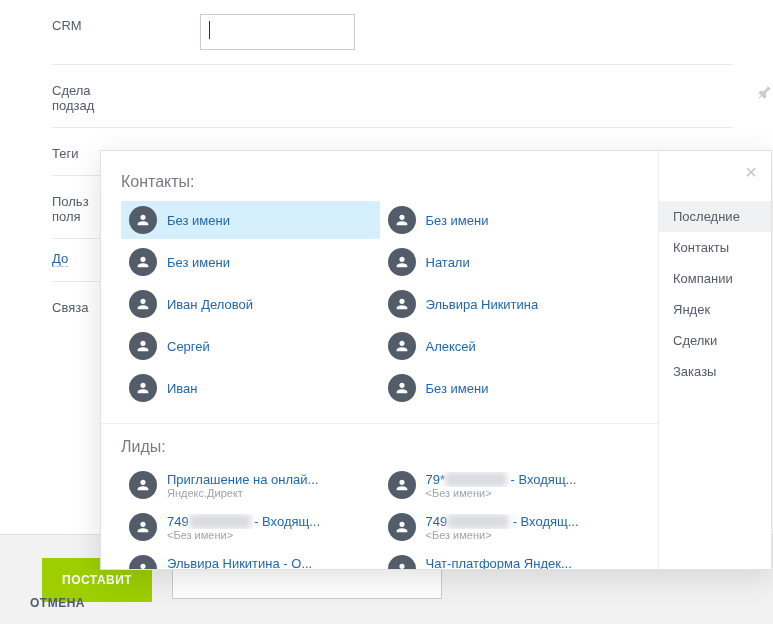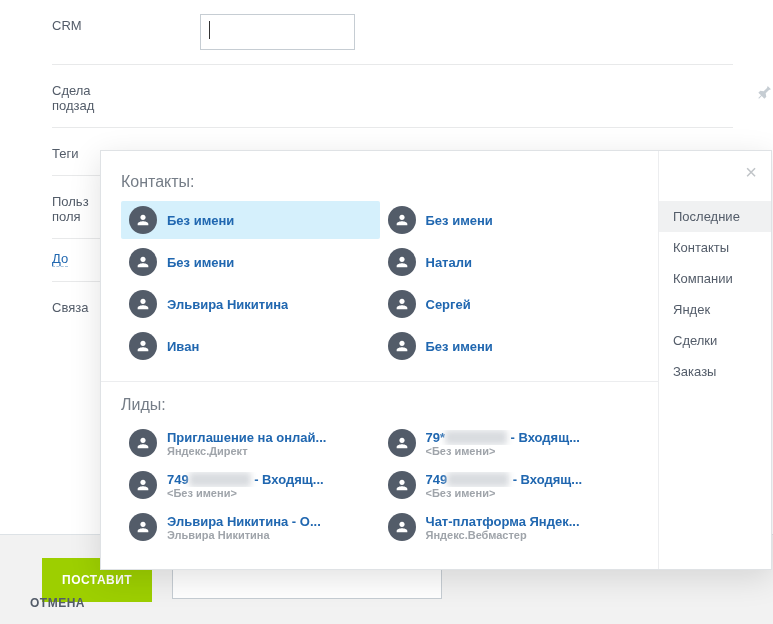--- a/index.html
+++ b/index.html
@@ -16,21 +16,21 @@
   .footer { background: #f2f2f2; padding: 12px 18px; display: flex; gap: 20px; align-items: center; position: absolute; bottom: 0; left: 0; right: 0; height: 90px; border-top: 1px solid #dde2e6; }
   .btn-primary { background: #9dcf00; color: #fff; padding: 0 20px; height: 44px; font-size: 12px; font-weight: bold; border: none; text-transform: uppercase; letter-spacing: 0.5px; display:flex;align-items:center;margin-left:24px; }
   .btn-cancel { color: #535c69; font-size: 12px; font-weight: bold; text-transform: uppercase; letter-spacing: 0.5px; }
   .footer-input { border: 1px solid #c6cdd3; background:#fff; flex:0 0 270px; height:38px; }
 
   .popup { position: absolute; left: 100px; top: 150px; width: 672px; height: 420px; background: #fff; border: 1px solid #dfe2e5; box-shadow: 0 8px 30px rgba(0,0,0,.12); z-index: 50; display: flex; }
   .popup-left { flex: 1; padding: 18px 20px 10px 20px; overflow: hidden; }
   .popup-right { width: 113px; border-left: 1px solid #ecedef; padding-top: 50px; }
   .close { position: absolute; top: 10px; right: 14px; color: #c0c4c8; font-size: 20px; cursor: pointer; }
   .section-title { color: #757d87; font-size: 16px; margin-bottom: 10px; margin-top: 4px; }
-  .grid { display: grid; grid-template-columns: 1fr 1fr; gap: 4px 0px; margin-bottom: 16px; font-weight: bold; }
+  .grid { display: grid; grid-template-columns: 1fr 1fr; gap: 4px 0px; margin-bottom: 16px; }
   .hr { border-top: 1px solid #ecedef; margin: 8px -20px 14px -20px; }
   .item { display: flex; align-items: center; gap: 10px; padding: 5px 8px; border-radius: 2px; }
   .item.selected { background: #d5f0fc; }
   .avatar { width: 28px; height: 28px; border-radius: 50%; background: #535c69; display: flex; align-items: center; justify-content: center; flex-shrink: 0; }
   .avatar svg { width: 16px; height: 16px; fill: #fff; }
   .item-text { overflow: hidden; }
   .item-name { color: #2067b0; font-size: 13px; white-space: nowrap; overflow: hidden; text-overflow: ellipsis; max-width: 170px; }
   .item-sub { color: #9fa4aa; font-size: 11px; white-space: nowrap; overflow: hidden; text-overflow: ellipsis; max-width: 170px; }
   .blur { filter: blur(3px); background:#d9dce0; color:transparent; border-radius:2px; padding:0 2px; }
   .tab { padding: 8px 14px; color: #535c69; font-size: 13px; cursor: pointer; }
@@ -120,31 +120,51 @@
             <div class="item-name">Натали</div>
           </div>
         </div>
         <div class="item">
           <div class="avatar">
             <svg viewBox="0 0 24 24">
               <path d="M12 12c2.2 0 4-1.8 4-4s-1.8-4-4-4-4 1.8-4 4 1.8 4 4 4zm0 2c-2.7 0-8 1.3-8 4v2h16v-2c0-2.7-5.3-4-8-4z"></path>
             </svg>
           </div>
           <div class="item-text">
+            <div class="item-name">Иван Деловой</div>
+          </div>
+        </div>
+        <div class="item">
+          <div class="avatar">
+            <svg viewBox="0 0 24 24">
+              <path d="M12 12c2.2 0 4-1.8 4-4s-1.8-4-4-4-4 1.8-4 4 1.8 4 4 4zm0 2c-2.7 0-8 1.3-8 4v2h16v-2c0-2.7-5.3-4-8-4z"></path>
+            </svg>
+          </div>
+          <div class="item-text">
             <div class="item-name">Эльвира Никитина</div>
           </div>
         </div>
         <div class="item">
           <div class="avatar">
             <svg viewBox="0 0 24 24">
               <path d="M12 12c2.2 0 4-1.8 4-4s-1.8-4-4-4-4 1.8-4 4 1.8 4 4 4zm0 2c-2.7 0-8 1.3-8 4v2h16v-2c0-2.7-5.3-4-8-4z"></path>
             </svg>
           </div>
           <div class="item-text">
             <div class="item-name">Сергей</div>
+          </div>
+        </div>
+        <div class="item">
+          <div class="avatar">
+            <svg viewBox="0 0 24 24">
+              <path d="M12 12c2.2 0 4-1.8 4-4s-1.8-4-4-4-4 1.8-4 4 1.8 4 4 4zm0 2c-2.7 0-8 1.3-8 4v2h16v-2c0-2.7-5.3-4-8-4z"></path>
+            </svg>
+          </div>
+          <div class="item-text">
+            <div class="item-name">Алексей</div>
           </div>
         </div>
         <div class="item">
           <div class="avatar">
             <svg viewBox="0 0 24 24">
               <path d="M12 12c2.2 0 4-1.8 4-4s-1.8-4-4-4-4 1.8-4 4 1.8 4 4 4zm0 2c-2.7 0-8 1.3-8 4v2h16v-2c0-2.7-5.3-4-8-4z"></path>
             </svg>
           </div>
           <div class="item-text">
             <div class="item-name">Иван</div>

